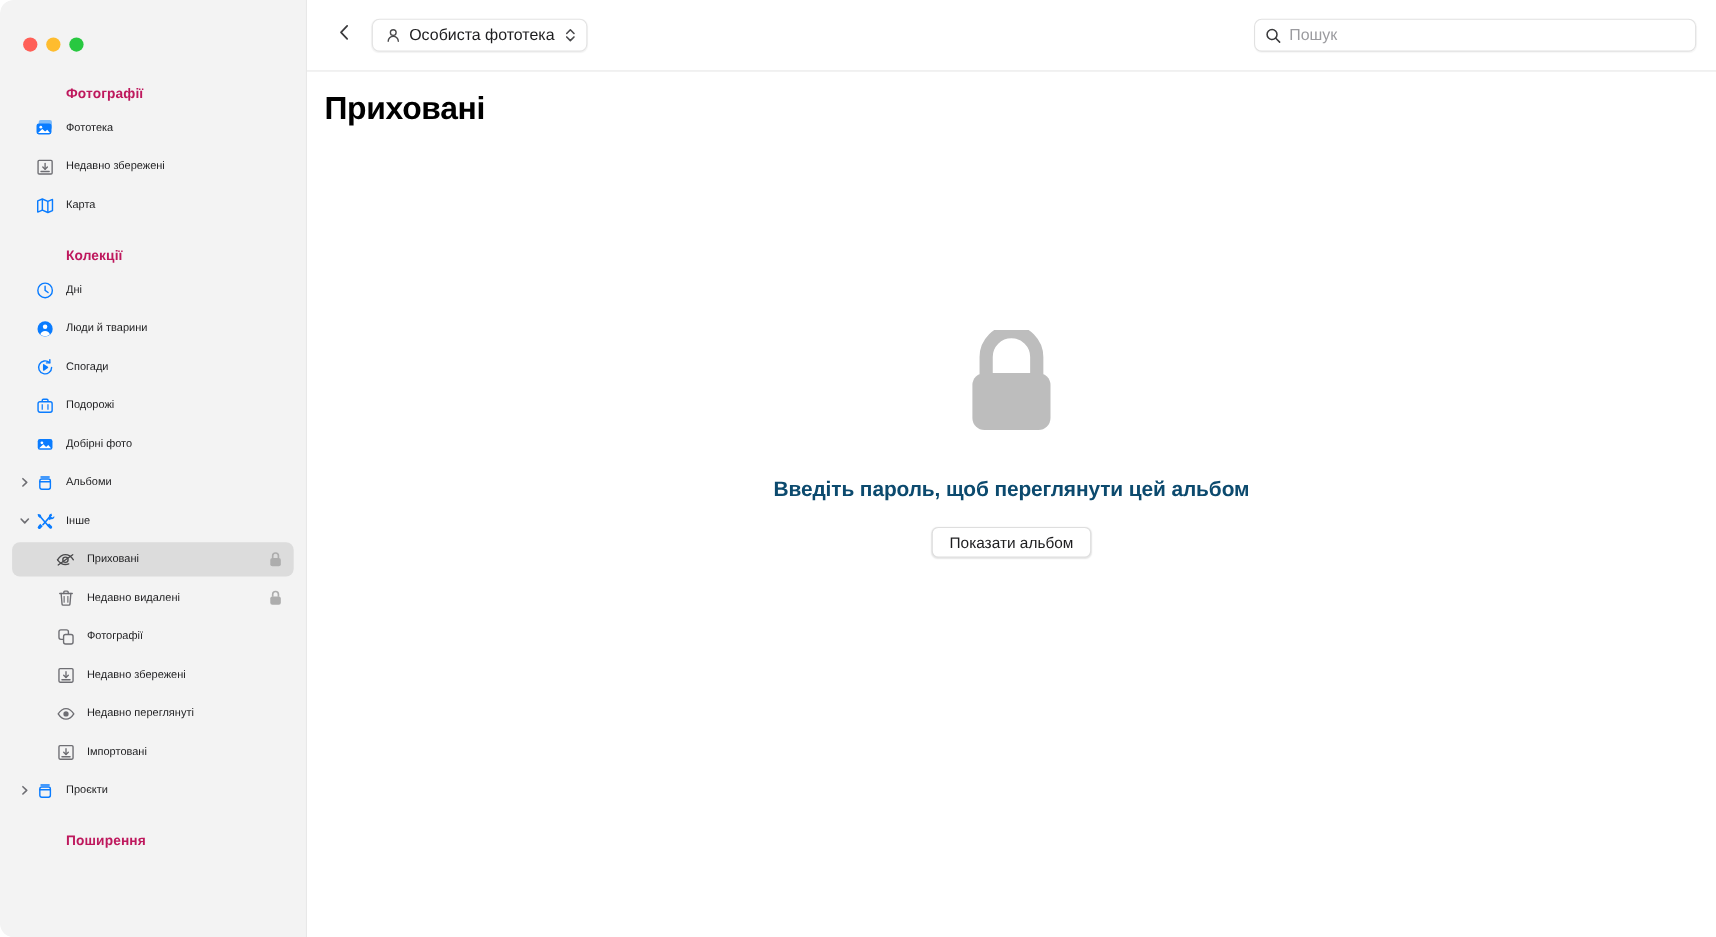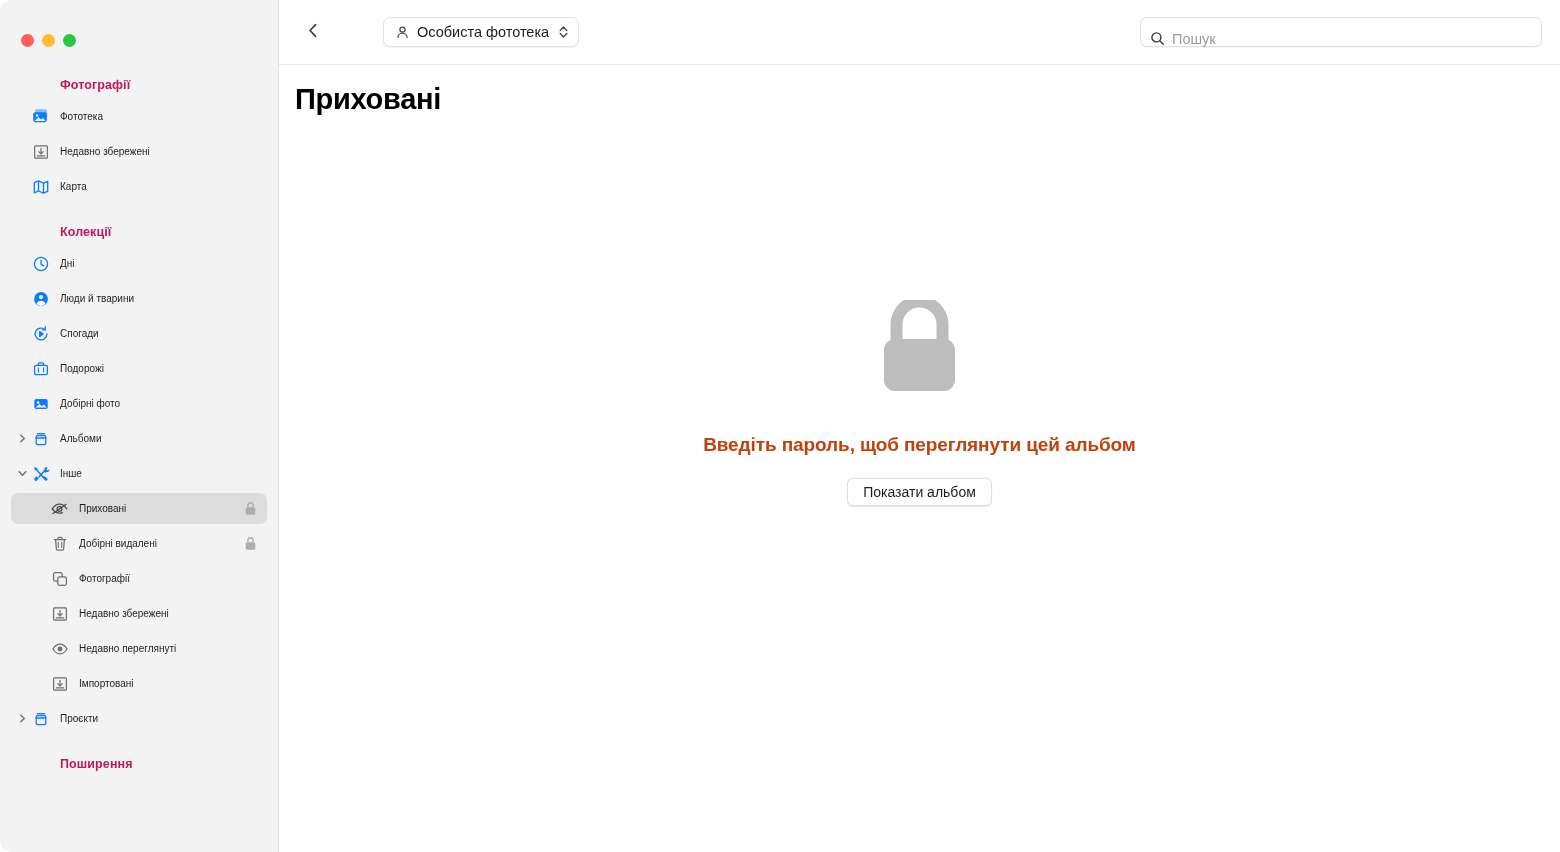--- a/index.html
+++ b/index.html
@@ -126,21 +126,20 @@
     border-bottom-right-radius: 12px;
   }
 
   .toolbar {
     position: relative;
     height: 65px;
     border-bottom: 1px solid #e6e6e6;
     display: flex;
     align-items: center;
     padding: 0 18px 0 18px;
-    gap: 45px;
   }
 
   .back-btn {
     width: 32px;
     height: 32px;
     display: flex;
     align-items: center;
     justify-content: center;
     color: #3a3a3c;
     margin-right: 9px;
@@ -166,21 +165,21 @@
 
   .search-field {
     position: relative;
     width: 402px;
     height: 30px;
     border: 1px solid #e1e1e1;
     border-radius: 7px;
     background: #ffffff;
     box-shadow: 0 0.5px 1px rgba(0,0,0,0.04);
     display: flex;
-    align-items: flex-end;
+    align-items: center;
     padding: 0 9px;
     gap: 7px;
   }
   .search-field .s-ico { display: flex; color: #3a3a3c; }
   .search-field .s-ph {
     font-size: 14.5px;
     color: #9b9b9f;
     line-height: 1;
   }
 
@@ -201,21 +200,21 @@
     flex-direction: column;
     align-items: center;
   }
 
   .lock-big { display: block; }
 
   .empty-msg {
     margin-top: 38px;
     font-size: 19px;
     font-weight: 700;
-    color: #c2410c;
+    color: #0c4a6e;
     letter-spacing: -0.1px;
   }
 
   .show-album-btn {
     margin-top: 22px;
     height: 28px;
     padding: 0 15px;
     display: inline-flex;
     align-items: center;
     justify-content: center;
@@ -395,21 +394,21 @@
       <div class="sb-row child">
         <span class="ico">
           <svg width="18" height="18" viewBox="0 0 18 18" fill="none" stroke="#6e6e73" stroke-width="1.25" stroke-linecap="round" stroke-linejoin="round">
             <path d="M3.3 4.6 h11.4"></path>
             <path d="M7.0 4.6 V3.3 a0.9 0.9 0 0 1 0.9 -0.9 h2.2 a0.9 0.9 0 0 1 0.9 0.9 V4.6"></path>
             <path d="M4.6 4.6 L5.4 14.2 a1 1 0 0 0 1 0.9 h5.2 a1 1 0 0 0 1 -0.9 L13.4 4.6"></path>
             <path d="M7.3 7.3 V12.4" stroke-width="1.05"></path>
             <path d="M10.7 7.3 V12.4" stroke-width="1.05"></path>
           </svg>
         </span>
-        <span class="label">Добірні видалені</span>
+        <span class="label">Недавно видалені</span>
         <span class="lock-badge">
           <svg width="13" height="15" viewBox="0 0 13 15">
             <rect x="1.7" y="6.2" width="9.6" height="7.6" rx="1.9" fill="#adadad"></rect>
             <path d="M3.9 6.4 V4.3 a2.6 2.6 0 0 1 5.2 0 V6.4" fill="none" stroke="#adadad" stroke-width="1.5"></path>
           </svg>
         </span>
       </div>
 
       <div class="sb-row child">
         <span class="ico">

